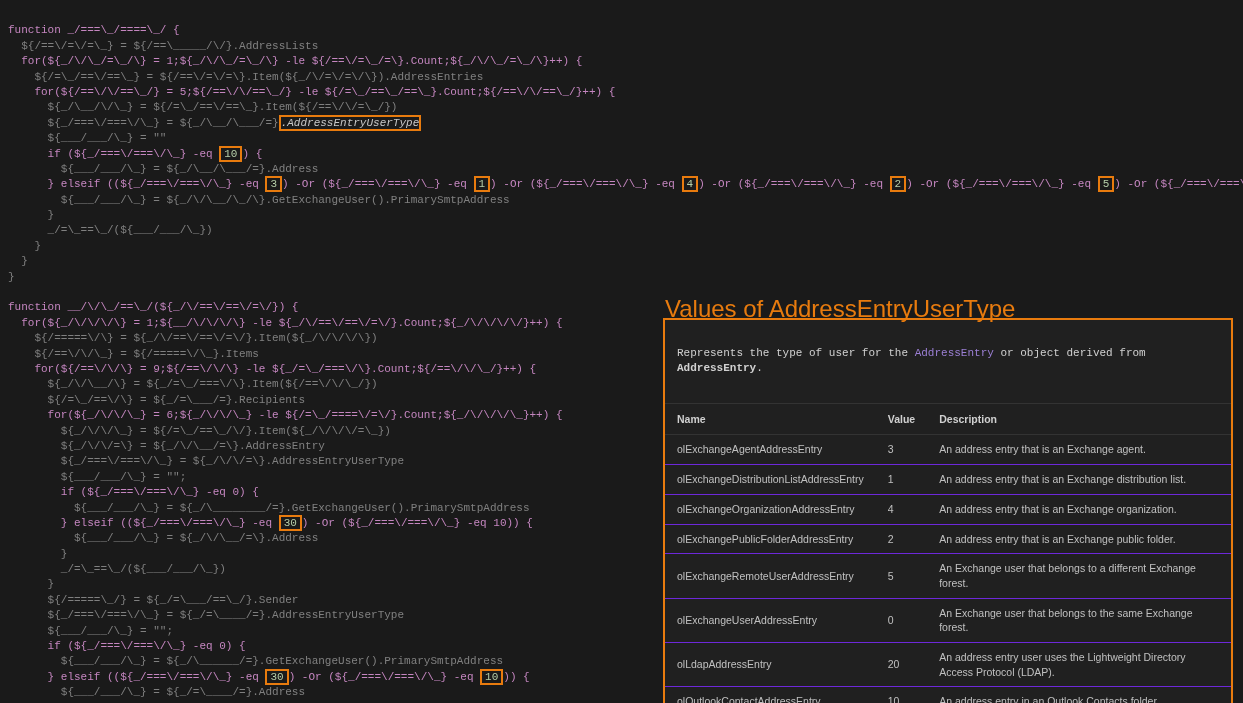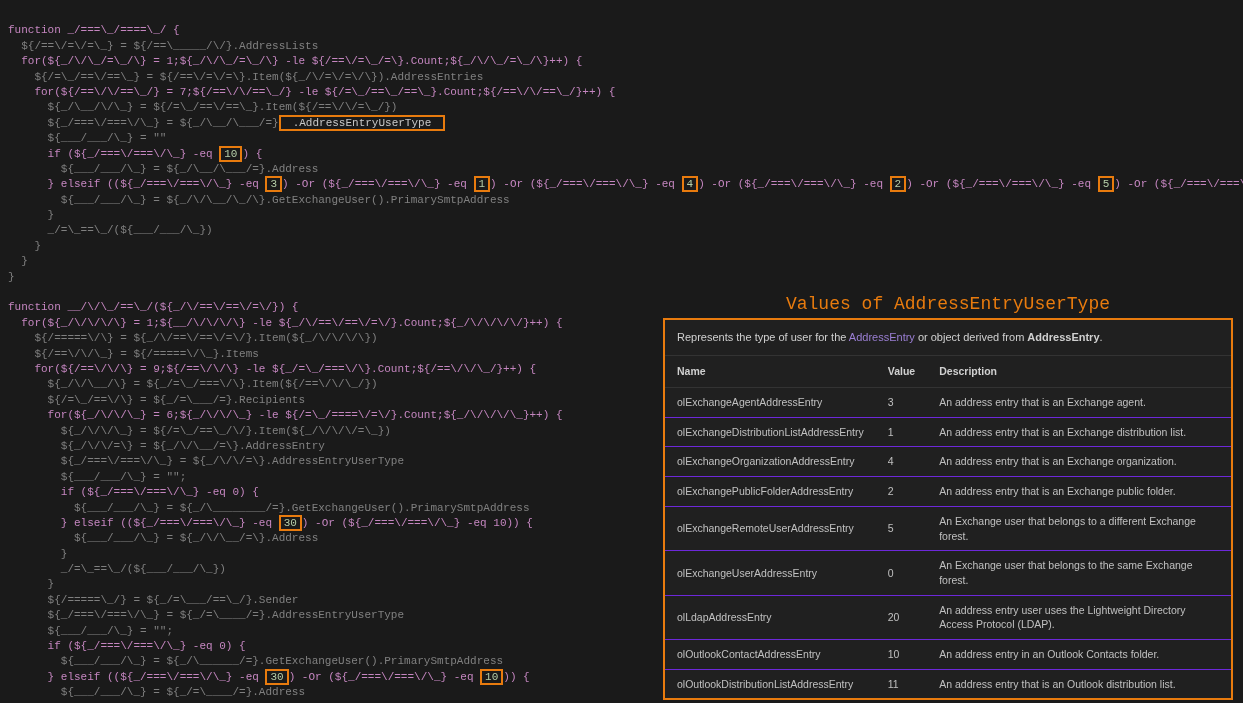--- a/index.html
+++ b/index.html
@@ -15,50 +15,50 @@
     overflow: hidden;
     position: relative;
   }
   .code-block {
     white-space: pre;
   }
   .kw { color: #c586c0; }
   .obf { color: #808080; }
   .hl {
     border: 2px solid #e87b0e;
-    padding: 0 12px;
+    padding: 0 0;
     color: #c8c8c8;
+    font-style: italic;
   }
   .hl-num {
     border: 2px solid #e87b0e;
     padding: 0 3px;
     color: #b5cea8;
   }
   .info-panel {
     position: absolute;
     right: 10px;
     top: 318px;
     width: 570px;
     border: 2px solid #e87b0e;
     background: #202020;
   }
   .panel-title {
     color: #e87b0e;
-    font-family: Liberation Mono, monospace;
-    font-size: 18px;
-    text-align: center;
+    font-family: Liberation Sans, sans-serif;
+    font-size: 24px;
     margin-bottom: 6px;
     position: absolute;
     top: -28px;
     width: 100%;
   }
   .panel-desc {
-    padding: 10px 12px;
+    padding: 26px 12px;
     color: #d0d0d0;
-    font-family: Liberation Sans, sans-serif;
+    font-family: Liberation Mono, monospace;
     font-size: 11px;
     border-bottom: 1px solid #333;
   }
   .panel-desc .link { color: #9b7fd4; }
   .panel-desc .bold { font-weight: bold; }
   table {
     width: 100%;
     border-collapse: collapse;
     font-family: -apple-system, 'Segoe UI', sans-serif;
     font-size: 10.5px;
@@ -79,21 +79,21 @@
   tr:last-child td { border-bottom: none; }
 </style>
 </head>
 <body>
 
 <div class="code-block">
 <span class="kw">function _/===\_/====\_/ {</span>
 <span class="obf">  ${/==\/=\/=\_} = ${/==\_____/\/}.AddressLists</span>
 <span class="kw">  for(${_/\/\_/=\_/\} = 1;${_/\/\_/=\_/\} -le ${/==\/=\_/=\}.Count;${_/\/\_/=\_/\}++) {</span>
 <span class="obf">    ${/=\_/==\/==\_} = ${/==\/=\/=\}.Item(${_/\/=\/=\/\}).AddressEntries</span>
-<span class="kw">    for(${/==\/\/==\_/} = 7;${/==\/\/==\_/} -le ${/=\_/==\_/==\_}.Count;${/==\/\/==\_/}++) {</span>
+<span class="kw">    for(${/==\/\/==\_/} = 5;${/==\/\/==\_/} -le ${/=\_/==\_/==\_}.Count;${/==\/\/==\_/}++) {</span>
 <span class="obf">      ${_/\__/\/\_} = ${/=\_/==\/==\_}.Item(${/==\/\/=\_/})</span>
 <span><span class="obf">      ${_/===\/===\/\_} = ${_/\__/\___/=}</span><span class="hl">.AddressEntryUserType</span></span>
 <span class="obf">      ${___/___/\_} = ""</span>
 <span><span class="kw">      if (${_/===\/===\/\_} -eq </span><span class="hl-num">10</span><span class="kw">) {</span></span>
 <span class="obf">        ${___/___/\_} = ${_/\__/\___/=}.Address</span>
 <span><span class="kw">      } elseif ((${_/===\/===\/\_} -eq </span><span class="hl-num">3</span><span class="kw">) -Or (${_/===\/===\/\_} -eq </span><span class="hl-num">1</span><span class="kw">) -Or (${_/===\/===\/\_} -eq </span><span class="hl-num">4</span><span class="kw">) -Or (${_/===\/===\/\_} -eq </span><span class="hl-num">2</span><span class="kw">) -Or (${_/===\/===\/\_} -eq </span><span class="hl-num">5</span><span class="kw">) -Or (${_/===\/===\/\_} -eq </span></span>
 <span class="obf">        ${___/___/\_} = ${_/\/\__/\_/\}.GetExchangeUser().PrimarySmtpAddress</span>
 <span class="obf">      }</span>
 <span class="obf">      _/=\_==\_/(${___/___/\_})</span>
 <span class="obf">    }</span>

